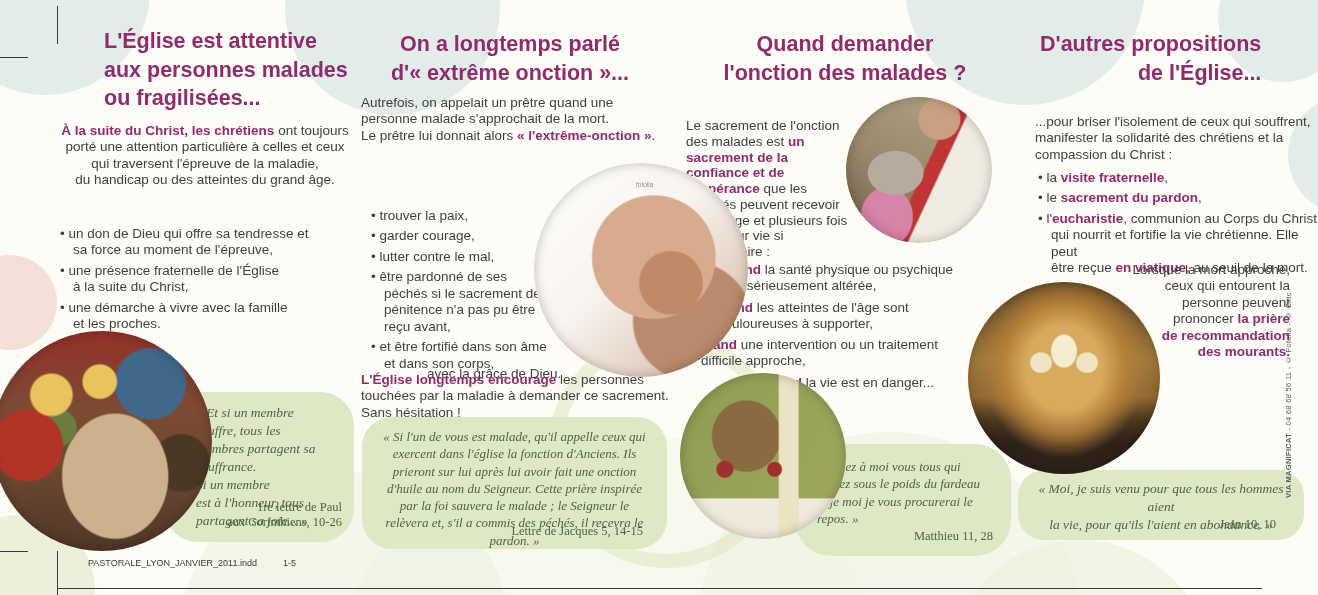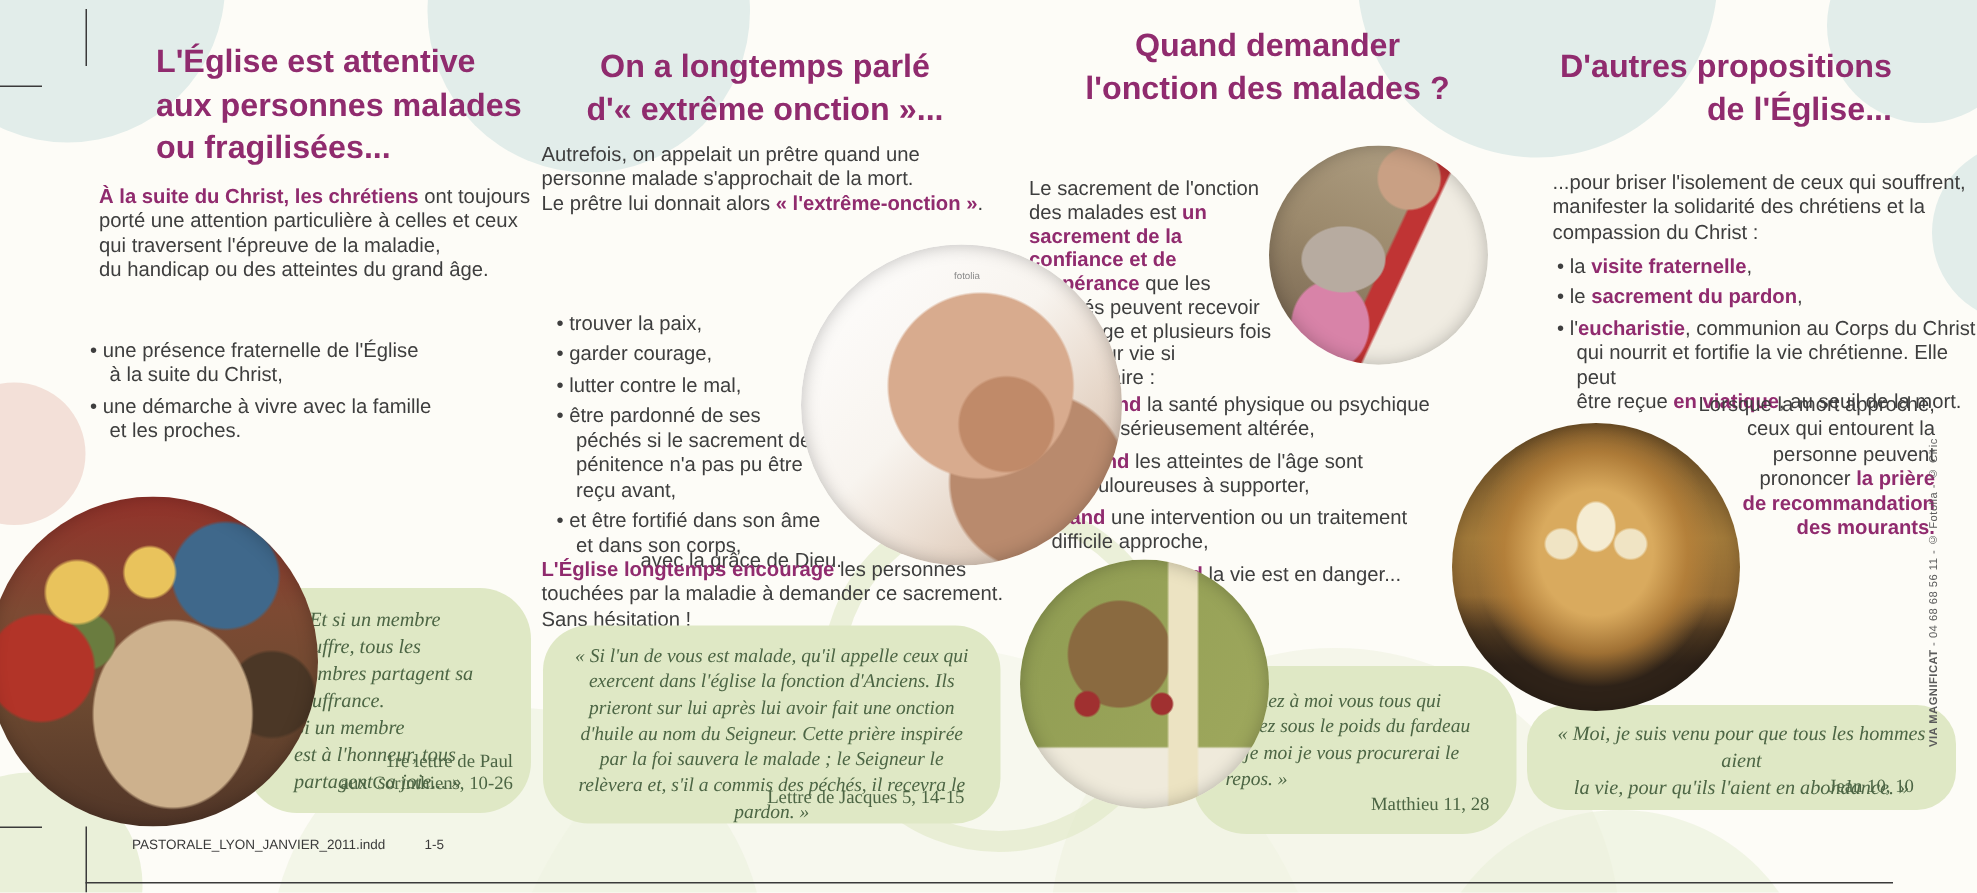--- a/index.html
+++ b/index.html
@@ -121,25 +121,27 @@
   <div class="bgc green abs" style="left:-55px;top:515px;width:150px;height:150px;"></div>
   <div class="bgc abs" style="left:180px;top:472px;width:330px;height:330px;background:rgba(234,240,217,.5);"></div>
   <div class="bgc abs" style="left:330px;top:430px;width:560px;height:560px;background:rgba(236,242,222,.35);"></div>
   <div class="bgc abs" style="left:700px;top:432px;width:380px;height:380px;background:rgba(234,240,217,.45);"></div>
   <div class="bgc abs" style="left:950px;top:540px;width:260px;height:260px;background:rgba(234,240,217,.6);"></div>
   <div class="ring" style="left:548px;top:332px;width:208px;height:208px;"></div>
 
   <div class="abs title" style="left:68px;top:27px;margin-left:36px;">L'Église est attentive
 aux personnes malades
 ou fragilisées...</div>
-  <div class="abs body-txt pre" style="left:66px;top:113px;width:312px;"><span class="hl">À la suite du Christ, les chrétiens</span><span> ont toujours
+  <div class="abs body-txt pre" style="left:49px;top:113px;width:312px;text-align:center;"><span class="hl">À la suite du Christ, les chrétiens</span><span> ont toujours
 porté une attention particulière à celles et ceux
 qui traversent l'épreuve de la maladie,
 du handicap ou des atteintes du grand âge.</span></div>
   <div class="abs body-txt" style="left:60px;top:216px;width:300px;">
+    <div class="bullet">un don de Dieu qui offre sa tendresse et
+sa force au moment de l'épreuve,</div>
     <div class="bullet">une présence fraternelle de l'Église
 à la suite du Christ,</div>
     <div class="bullet">une démarche à vivre avec la famille
 et les proches.</div>
   </div>
   <div class="ph" id="ph-stained"></div>
   <div class="qbox" style="left:164px;top:392px;width:190px;height:150px;border-radius:34px;">
     <div class="quote abs" style="left:32px;top:12px;width:150px;">« Et si un membre
 souffre, tous les
 membres partagent sa
@@ -171,21 +173,21 @@
   <div class="abs body-txt pre" style="left:361px;top:362px;width:312px;"><span class="hl">L'Église longtemps encourage</span><span> les personnes
 touchées par la maladie à demander ce sacrement.
 Sans hésitation !</span></div>
   <div class="ph" id="ph-hands"></div>
   <div class="abs" id="watermark">fotolia</div>
   <div class="qbox" style="left:362px;top:417px;width:305px;height:132px;border-radius:30px;">
     <div class="quote abs center" style="left:16px;top:11px;width:273px;font-size:13px;">« Si l'un de vous est malade, qu'il appelle ceux qui exercent dans l'église la fonction d'Anciens. Ils prieront sur lui après lui avoir fait une onction d'huile au nom du Seigneur. Cette prière inspirée par la foi sauvera le malade ; le Seigneur le relèvera et, s'il a commis des péchés, il recevra le pardon. »</div>
     <div class="qsrc abs" style="right:24px;bottom:10px;width:220px;">Lettre de Jacques 5, 14-15</div>
   </div>
 
-  <div class="abs title center" style="left:690px;top:16px;width:310px;">Quand demander
+  <div class="abs title center" style="left:690px;top:30px;width:310px;">Quand demander
 l'onction des malades ?</div>
   <div class="ph" id="ph-priest"></div>
   <div class="abs body-txt prew" style="left:686px;top:108px;width:185px;line-height:1.17;"><span>Le sacrement de l'onction
 des malades est </span><span class="hl">un
 sacrement de la
 confiance et de
 l'espérance</span><span> que les
 baptisés peuvent recevoir
  à tout âge et plusieurs fois
   dans leur vie si

